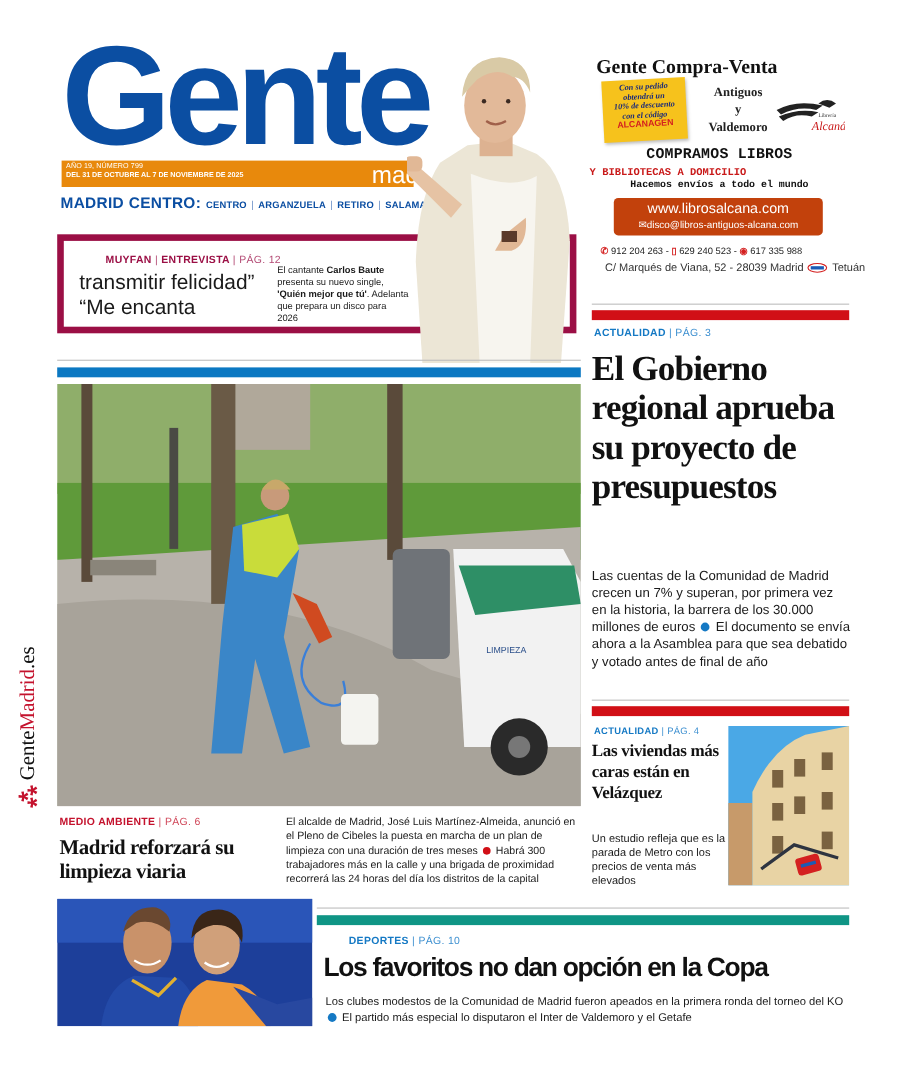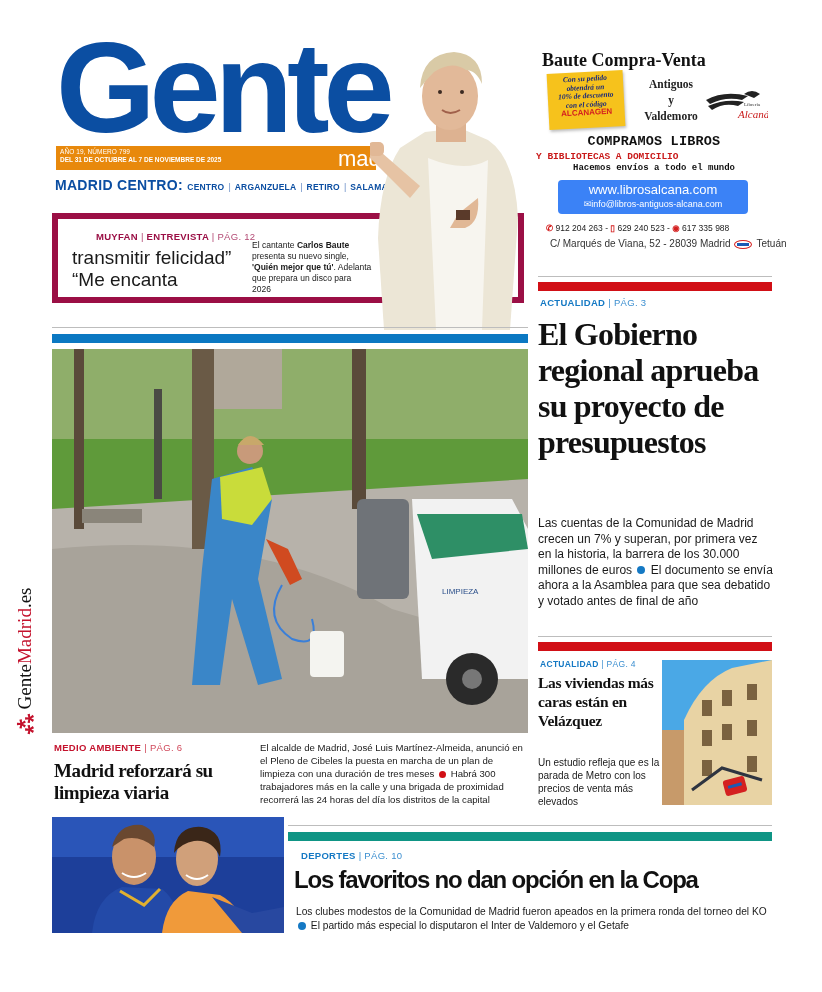--- a/index.html
+++ b/index.html
@@ -31,21 +31,21 @@
   .ad { left:536px; top:50px; width:236px; height:222px; }
   .ad-title { left:6px; top:0; font-family:"Liberation Serif", serif; font-weight:700; font-size:18px; color:#111; white-space:nowrap; }
   .ad-sticky { left:12px; top:22px; width:76px; height:56px; background:#f6c21c; transform:rotate(-3deg); box-shadow:1px 2px 3px rgba(0,0,0,0.25); }
   .ad-sticky .t { font-family:"Liberation Serif", serif; font-style:italic; font-weight:700; font-size:7.5px; line-height:8.5px; color:#1a2a7a; text-align:center; padding-top:3px; }
   .ad-sticky .code { font-family:"Liberation Sans", sans-serif; font-style:normal; font-size:8px; color:#d42020; font-weight:700; }
   .ad-mid { left:100px; top:26px; width:70px; text-align:center; font-family:"Liberation Serif", serif; font-weight:700; font-size:11.5px; line-height:16px; color:#222; }
   .ad-logo { left:168px; top:36px; width:64px; height:36px; }
   .ad-buy { left:0; top:84px; width:236px; text-align:center; font-family:"Liberation Mono", monospace; font-weight:700; font-size:13.5px; color:#111; letter-spacing:0.2px; }
   .ad-buy2 { left:0; top:101px; width:236px; text-align:left; font-family:"Liberation Mono", monospace; font-weight:700; font-size:9.5px; color:#c91a1a; }
   .ad-buy3 { left:0; top:113px; width:236px; text-align:center; font-family:"Liberation Mono", monospace; font-weight:700; font-size:9px; color:#111; }
-  .ad-web { left:22px; top:130px; width:190px; height:34px; background:#3b82f6; border-radius:4px; }
+  .ad-web { left:22px; top:130px; width:190px; height:34px; background:#c2410c; border-radius:4px; }
   .ad-web .url { position:absolute; left:0; top:2px; width:190px; text-align:center; color:#fff; font-size:13px; }
   .ad-web .mail { position:absolute; left:0; top:19px; width:190px; text-align:center; color:#fff; font-size:9px; }
   .ad-phones { left:10px; top:173px; font-size:8.5px; color:#222; white-space:nowrap; }
   .ad-phones .ic { color:#d42020; font-weight:700; }
   .ad-addr { left:14px; top:188px; font-size:10px; color:#333; white-space:nowrap; }
   .metro-sign { display:inline-block; width:16px; height:7px; border:1.5px solid #d42020; border-radius:50%; vertical-align:middle; position:relative; margin:0 4px; }
   .metro-sign:after { content:""; position:absolute; left:2px; top:2px; width:12px; height:3px; background:#1b5bb5; }
 
   
   .bar-red { background:#d10f16; height:9px; }
@@ -67,21 +67,21 @@
 
   .ma-kicker { left:54px; top:742px; font-size:9.5px; font-weight:700; color:#c4122d; letter-spacing:0.3px; white-space:nowrap; }
   .ma-kicker .sep, .ma-kicker .pg { font-weight:400; color:#d0485a; }
   .ma-head { left:54px; top:760px; width:200px; font-family:"Liberation Serif", serif; font-weight:700; font-size:19px; line-height:22px; color:#111; letter-spacing:-0.4px; }
   .ma-body { left:260px; top:741px; width:268px; font-size:9.6px; line-height:13px; color:#1a1a1a; }
 
   
   .sport-photo { left:52px; top:817px; width:232px; height:116px; overflow:hidden; }
   .bar-teal { left:288px; top:832px; width:484px; height:9px; background:#0f9585; }
   .sp-rule { left:288px; top:825px; width:484px; }
-  .sp-kicker { left:284px; top:850px; font-size:9.5px; font-weight:700; color:#1579c4; letter-spacing:0.3px; white-space:nowrap;padding-left:17px; }
+  .sp-kicker { left:300px; top:850px; font-size:9.5px; font-weight:700; color:#1579c4; letter-spacing:0.3px; white-space:nowrap;padding-left:17px; }
   .sp-kicker .sep, .sp-kicker .pg { font-weight:400; color:#3c8fd0; }
   .sp-head { left:294px; top:866px; font-family:"Liberation Sans", sans-serif; font-weight:700; font-size:24px; line-height:28px; color:#111; letter-spacing:-1.2px; white-space:nowrap; }
   .sp-body { left:296px; top:905px; width:478px; font-size:10.2px; line-height:14px; color:#1a1a1a; }
 
   
   .site-tag { left:12px; top:734px; width:200px; height:26px; transform-origin:0 0; transform:rotate(-90deg); white-space:nowrap; }
   .site-tag .g { font-family:"Liberation Serif", serif; font-size:19px; color:#111; }
   .site-tag .m { font-family:"Liberation Serif", serif; font-size:19px; color:#c4122d; }
   .site-tag .d { font-family:"Liberation Serif", serif; font-size:19px; color:#111; }
 </style>
@@ -122,21 +122,21 @@
   <rect x="86" y="162" width="14" height="10" fill="#5a3a2a"></rect>
   <rect x="66" y="72" width="30" height="22" fill="#ddb291"></rect>
   <ellipse cx="80" cy="48" rx="28" ry="34" fill="#e2b999"></ellipse>
   <path d="M50 40 Q52 6 84 4 Q112 6 112 36 Q106 22 96 22 Q82 12 64 24 Q56 32 50 40 Z" fill="#d9caa6"></path>
   <path d="M72 62 Q80 68 90 62" stroke="#a0604a" stroke-width="2" fill="none"></path>
   <circle cx="70" cy="44" r="2" fill="#3b2a22"></circle>
     <circle cx="92" cy="44" r="2" fill="#3b2a22"></circle>
 </svg>
 
 <div class="abs ad">
-  <div class="abs ad-title">Baute Compra-Venta</div>
+  <div class="abs ad-title">Gente Compra-Venta</div>
   <div class="abs ad-sticky">
     <div class="t">
       <div>Con su pedido</div>
       <div>obtendrá un</div>
       <div>10% de descuento</div>
       <div>con el código</div>
       <div class="code">ALCANAGEN</div>
     </div>
   </div>
   <div class="abs ad-mid">
@@ -149,21 +149,21 @@
     <path d="M4 20 Q22 12 40 16 L34 20 Q20 16 8 24 Z" fill="#222"></path>
     <path d="M40 8 Q48 2 56 8 L50 12 Z" fill="#222"></path>
     <text x="40" y="20" font-size="5" font-family="Liberation Serif, serif" fill="#333">Librería</text>
     <text x="34" y="32" font-size="11" font-style="italic" font-family="Liberation Serif, serif" fill="#c91a1a">Alcaná</text>
   </svg>
   <div class="abs ad-buy">COMPRAMOS LIBROS</div>
   <div class="abs ad-buy2">Y BIBLIOTECAS A DOMICILIO</div>
   <div class="abs ad-buy3">Hacemos envíos a todo el mundo</div>
   <div class="abs ad-web">
     <div class="url">www.librosalcana.com</div>
-    <div class="mail"><span>✉</span><span>info@libros-antiguos-alcana.com</span></div>
+    <div class="mail"><span>✉</span><span>disco@libros-antiguos-alcana.com</span></div>
   </div>
   <div class="abs ad-phones">
     <span class="ic">✆</span> <span>912 204 263</span> -
     <span class="ic">▯</span> <span>629 240 523</span> -
     <span class="ic">◉</span> <span>617 335 988</span>
   </div>
   <div class="abs ad-addr"><span>C/ Marqués de Viana, 52 - 28039 Madrid</span><span class="metro-sign"></span><span>Tetuán</span></div>
 </div>
 
 <div class="abs thin-rule" style="left:538px;top:276px;width:234px;"></div>

